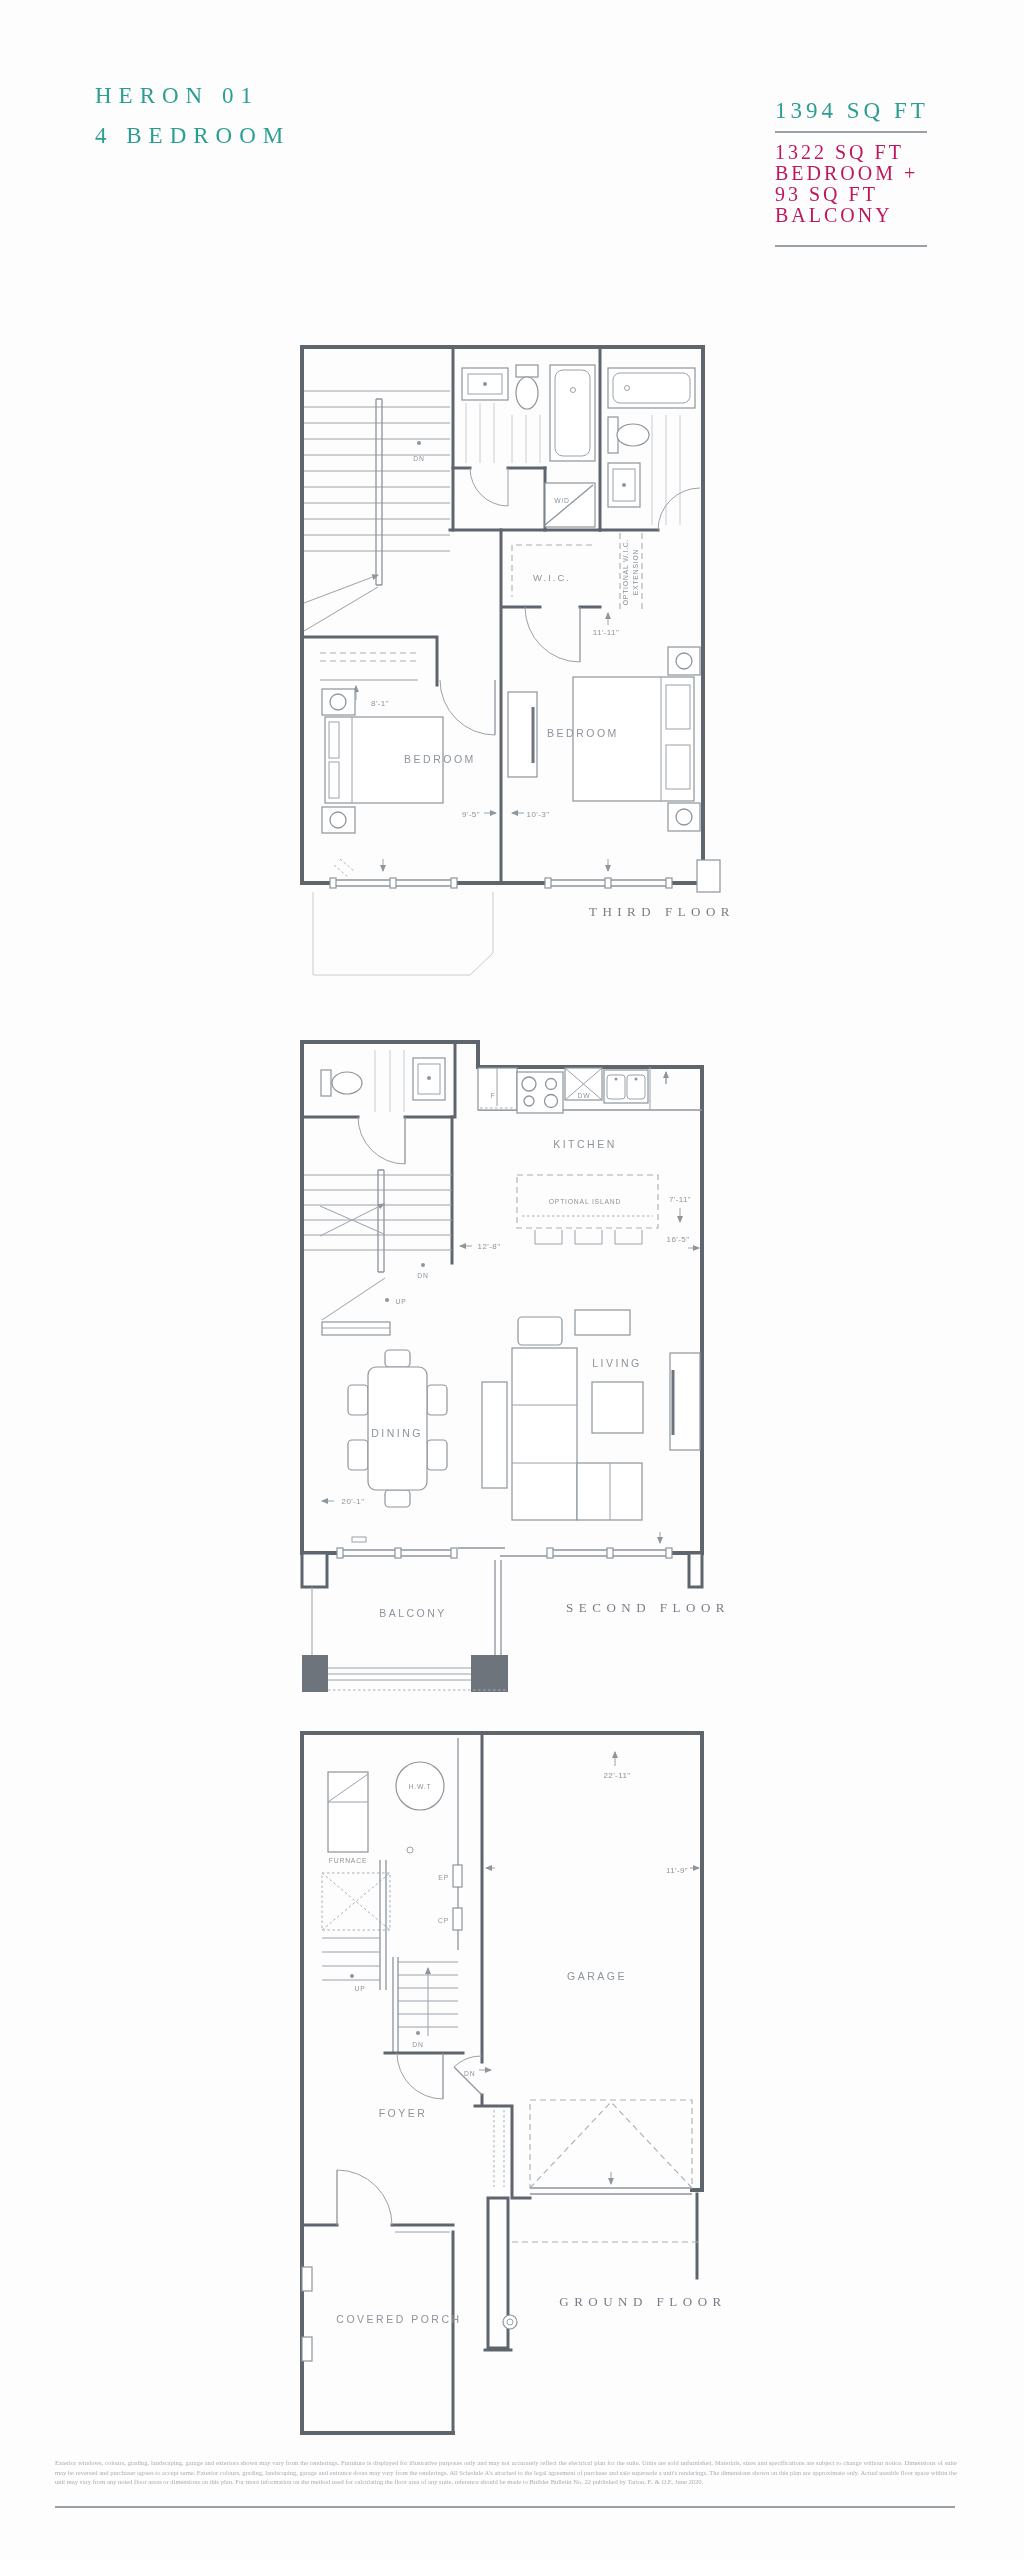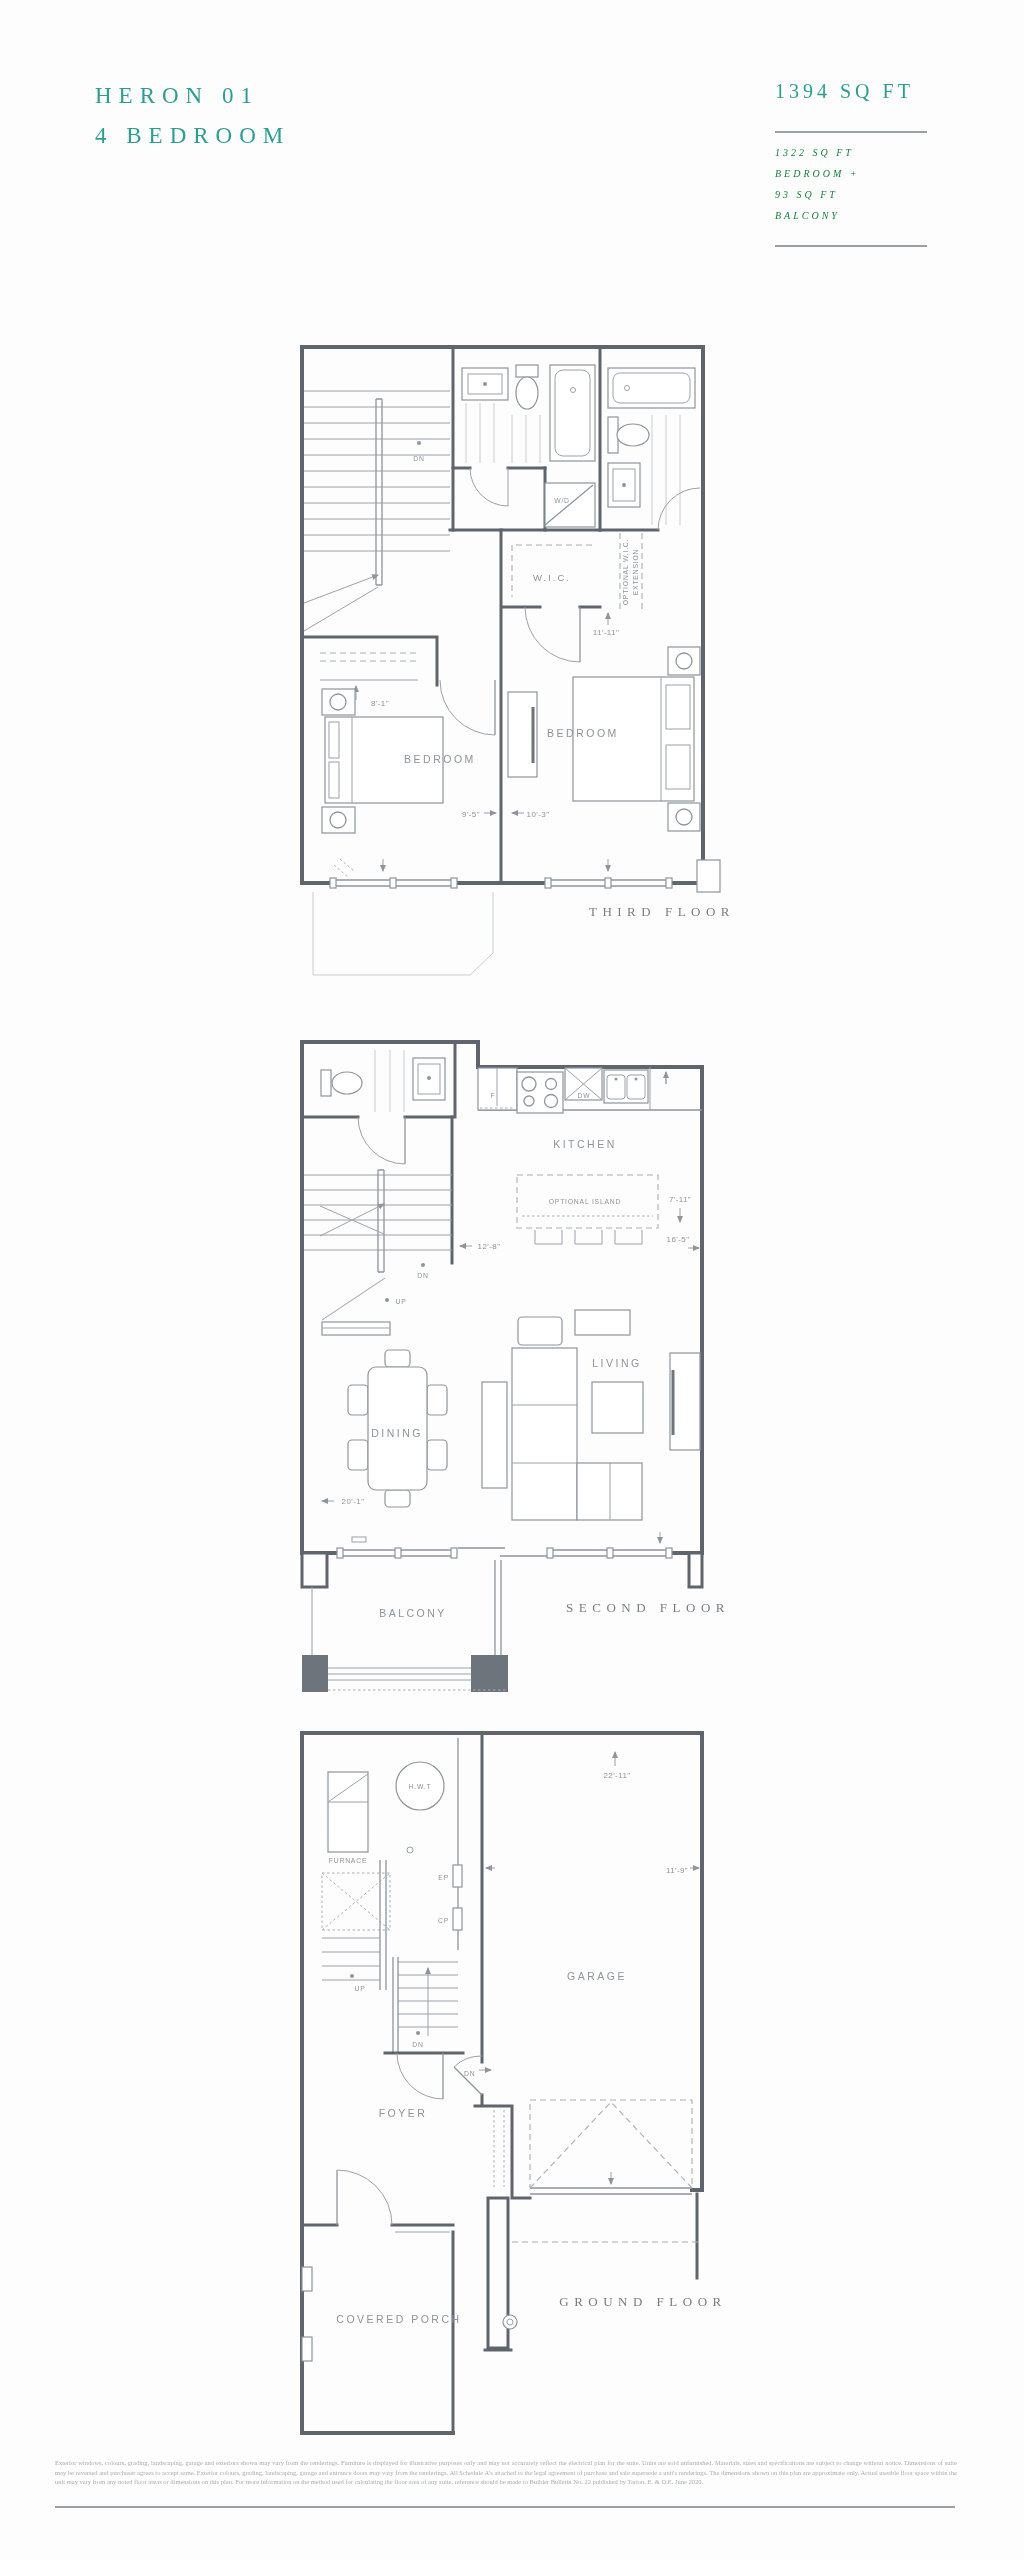--- a/index.html
+++ b/index.html
@@ -1,25 +1,25 @@
 <!DOCTYPE html>
 <html><head>
 <meta charset="utf-8">
 <style>
   html,body{margin:0;padding:0;background:#ffffff;}
   #page{position:relative;width:1024px;height:2560px;background:#fdfdfd;overflow:hidden;
         font-family:"Liberation Sans",sans-serif;}
   
   .title{position:absolute;left:95px;top:76px;color:#2b9e92;font-family:"Liberation Serif",serif;
          font-size:23px;letter-spacing:7px;line-height:40px;white-space:pre;}
-  .area-big{position:absolute;left:775px;top:80px;color:#2b9e92;font-family:"Liberation Serif",serif;
-         font-size:20px;letter-spacing:4px;}
+  .area-big{position:absolute;left:775px;top:98px;color:#2b9e92;font-family:"Liberation Serif",serif;
+         font-size:23px;letter-spacing:4px;}
   .rule{position:absolute;height:0;border-top:2px solid #99a0a8;}
-  .area-small{position:absolute;left:775px;top:142px;color:#15803d;font-family:"Liberation Serif",serif;
-         font-size:10px;letter-spacing:3px;line-height:21px;font-style:italic;}
+  .area-small{position:absolute;left:775px;top:142px;color:#be185d;font-family:"Liberation Serif",serif;
+         font-size:20px;letter-spacing:3px;line-height:21px;}
   
   svg{position:absolute;overflow:visible;}
   .w{fill:none;stroke:#5e656d;stroke-width:4;stroke-linecap:square;}
   .w3{fill:none;stroke:#5e656d;stroke-width:3;stroke-linecap:square;}
   .t{fill:none;stroke:#9aa2aa;stroke-width:1;}
   .tl{fill:none;stroke:#c8cdd2;stroke-width:1;}
   .t2{fill:none;stroke:#8d959d;stroke-width:1.3;}
   .d{fill:none;stroke:#a8afb6;stroke-width:1.1;stroke-dasharray:6 4;}
   .d2{fill:none;stroke:#a8afb6;stroke-width:1;stroke-dasharray:2.5 2.5;}
   .fx{fill:#ffffff;stroke:#8d959d;stroke-width:1.2;}

